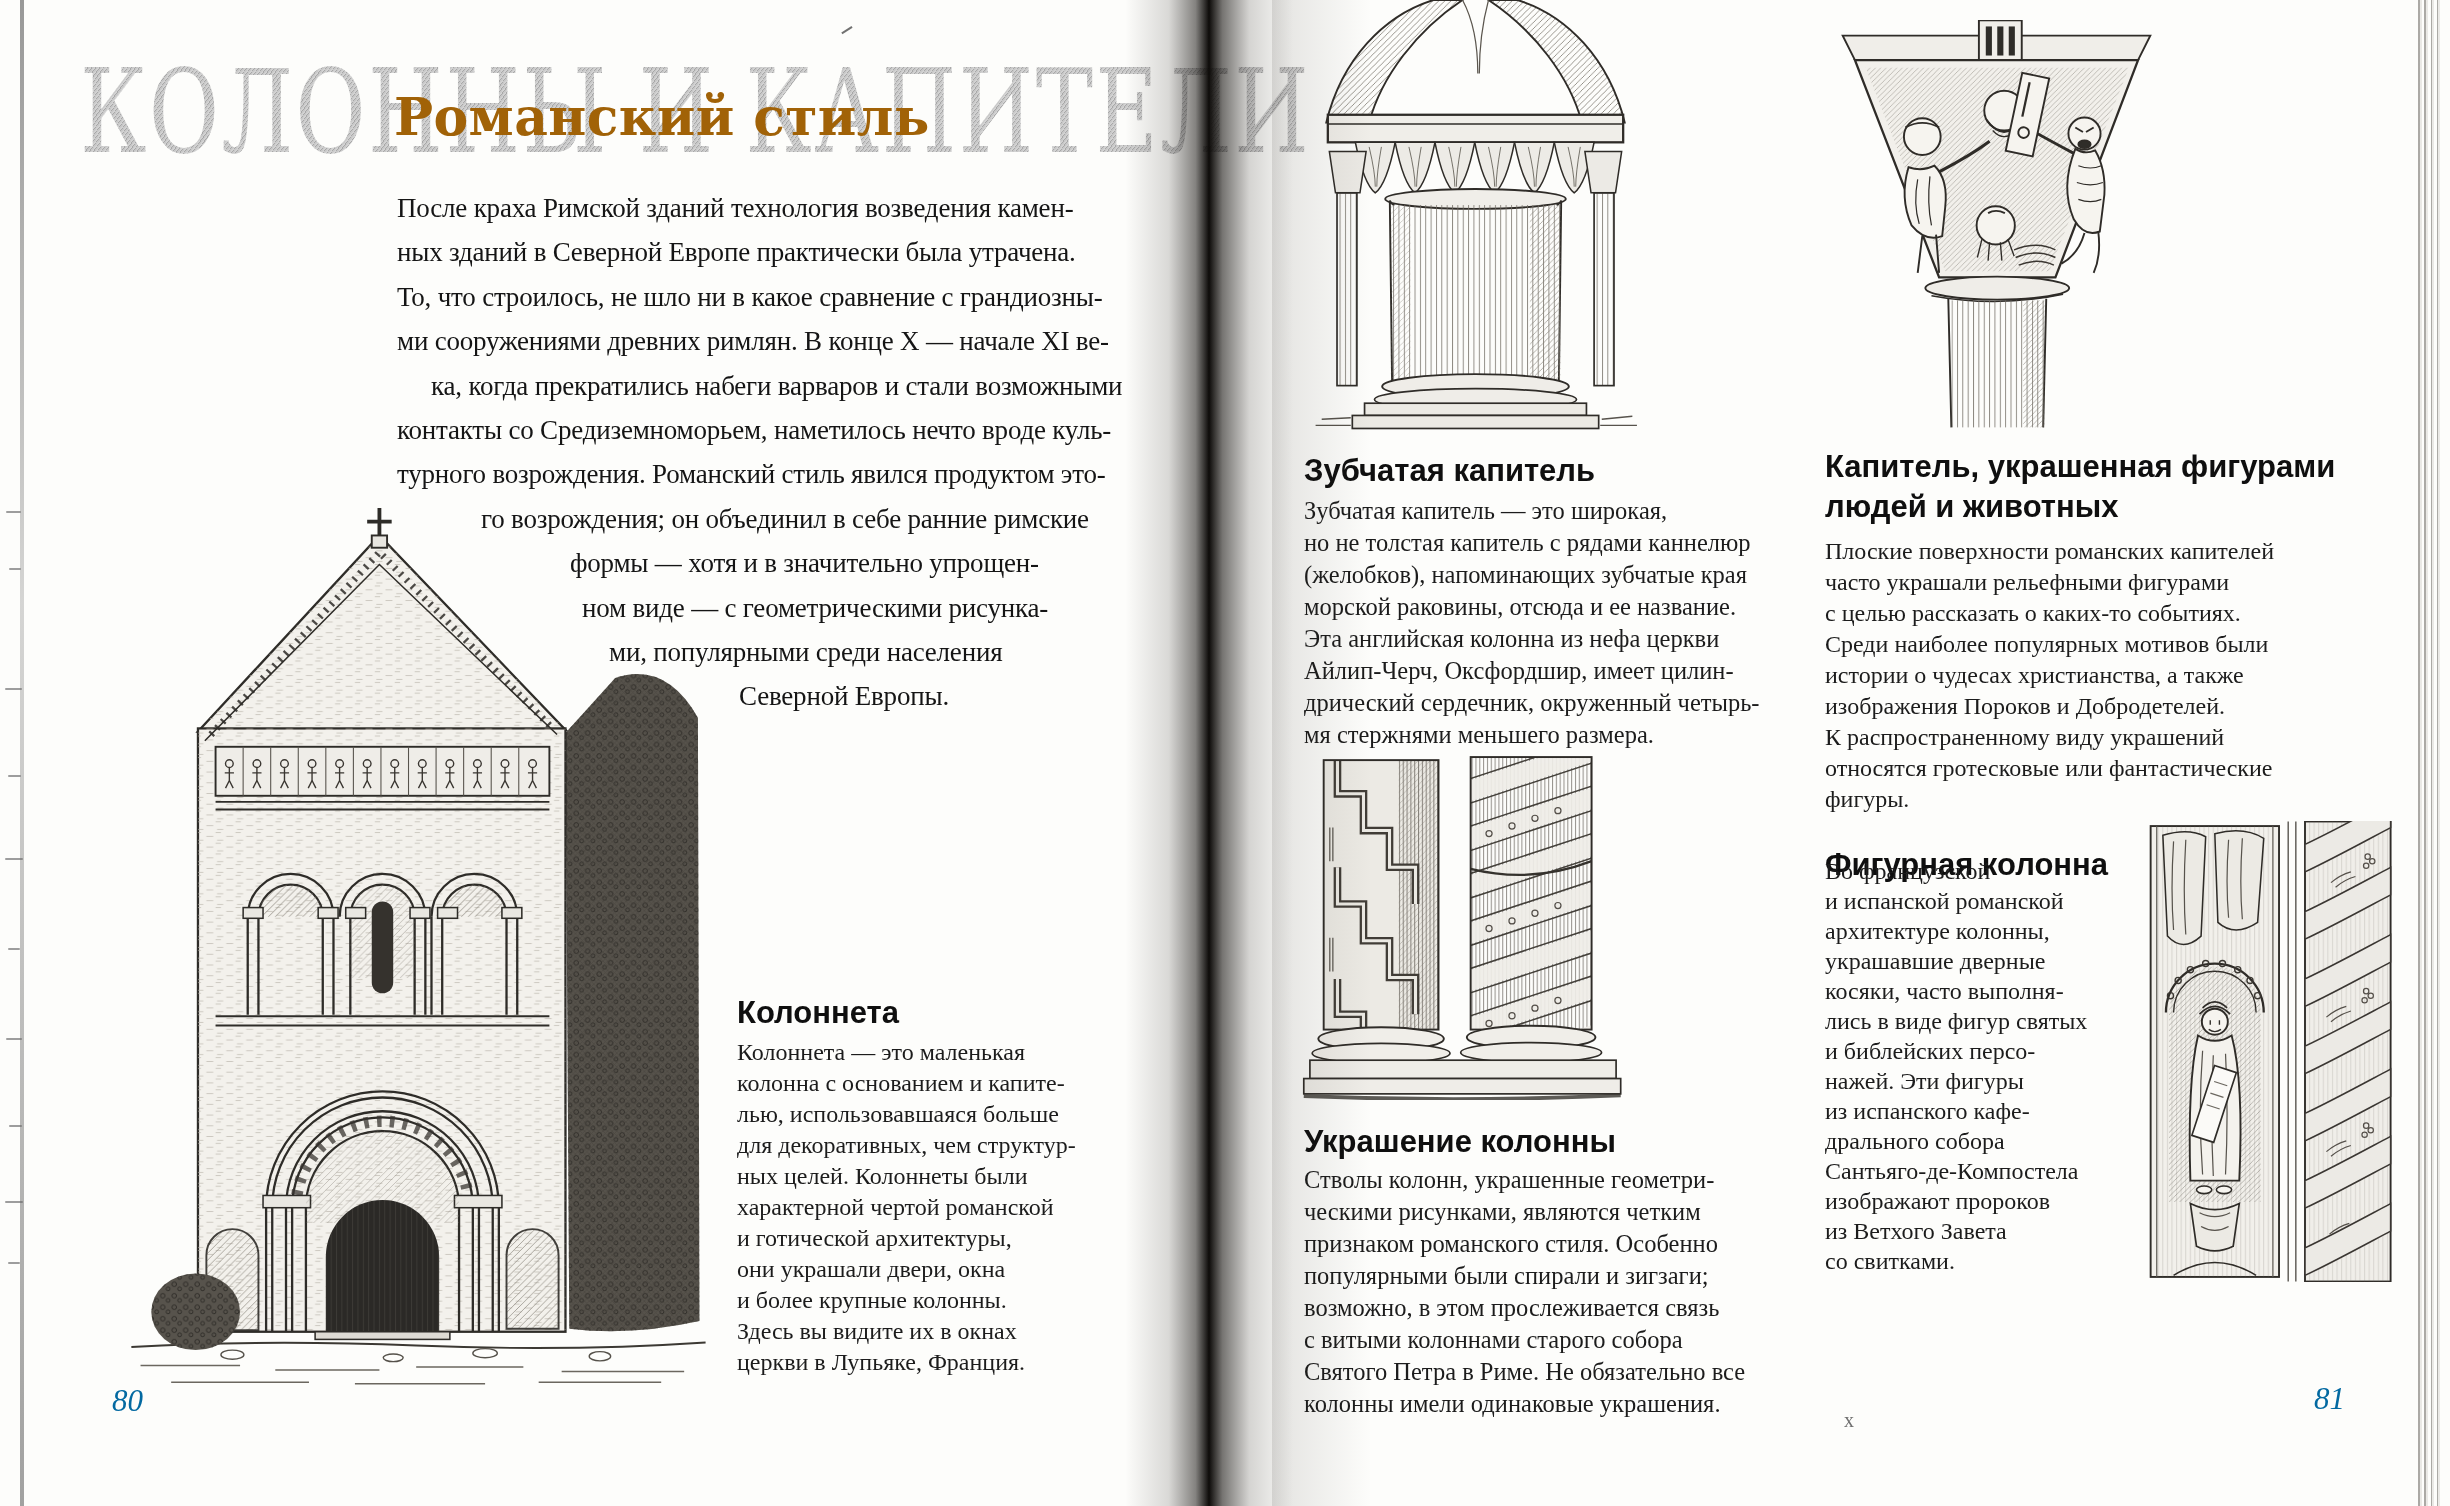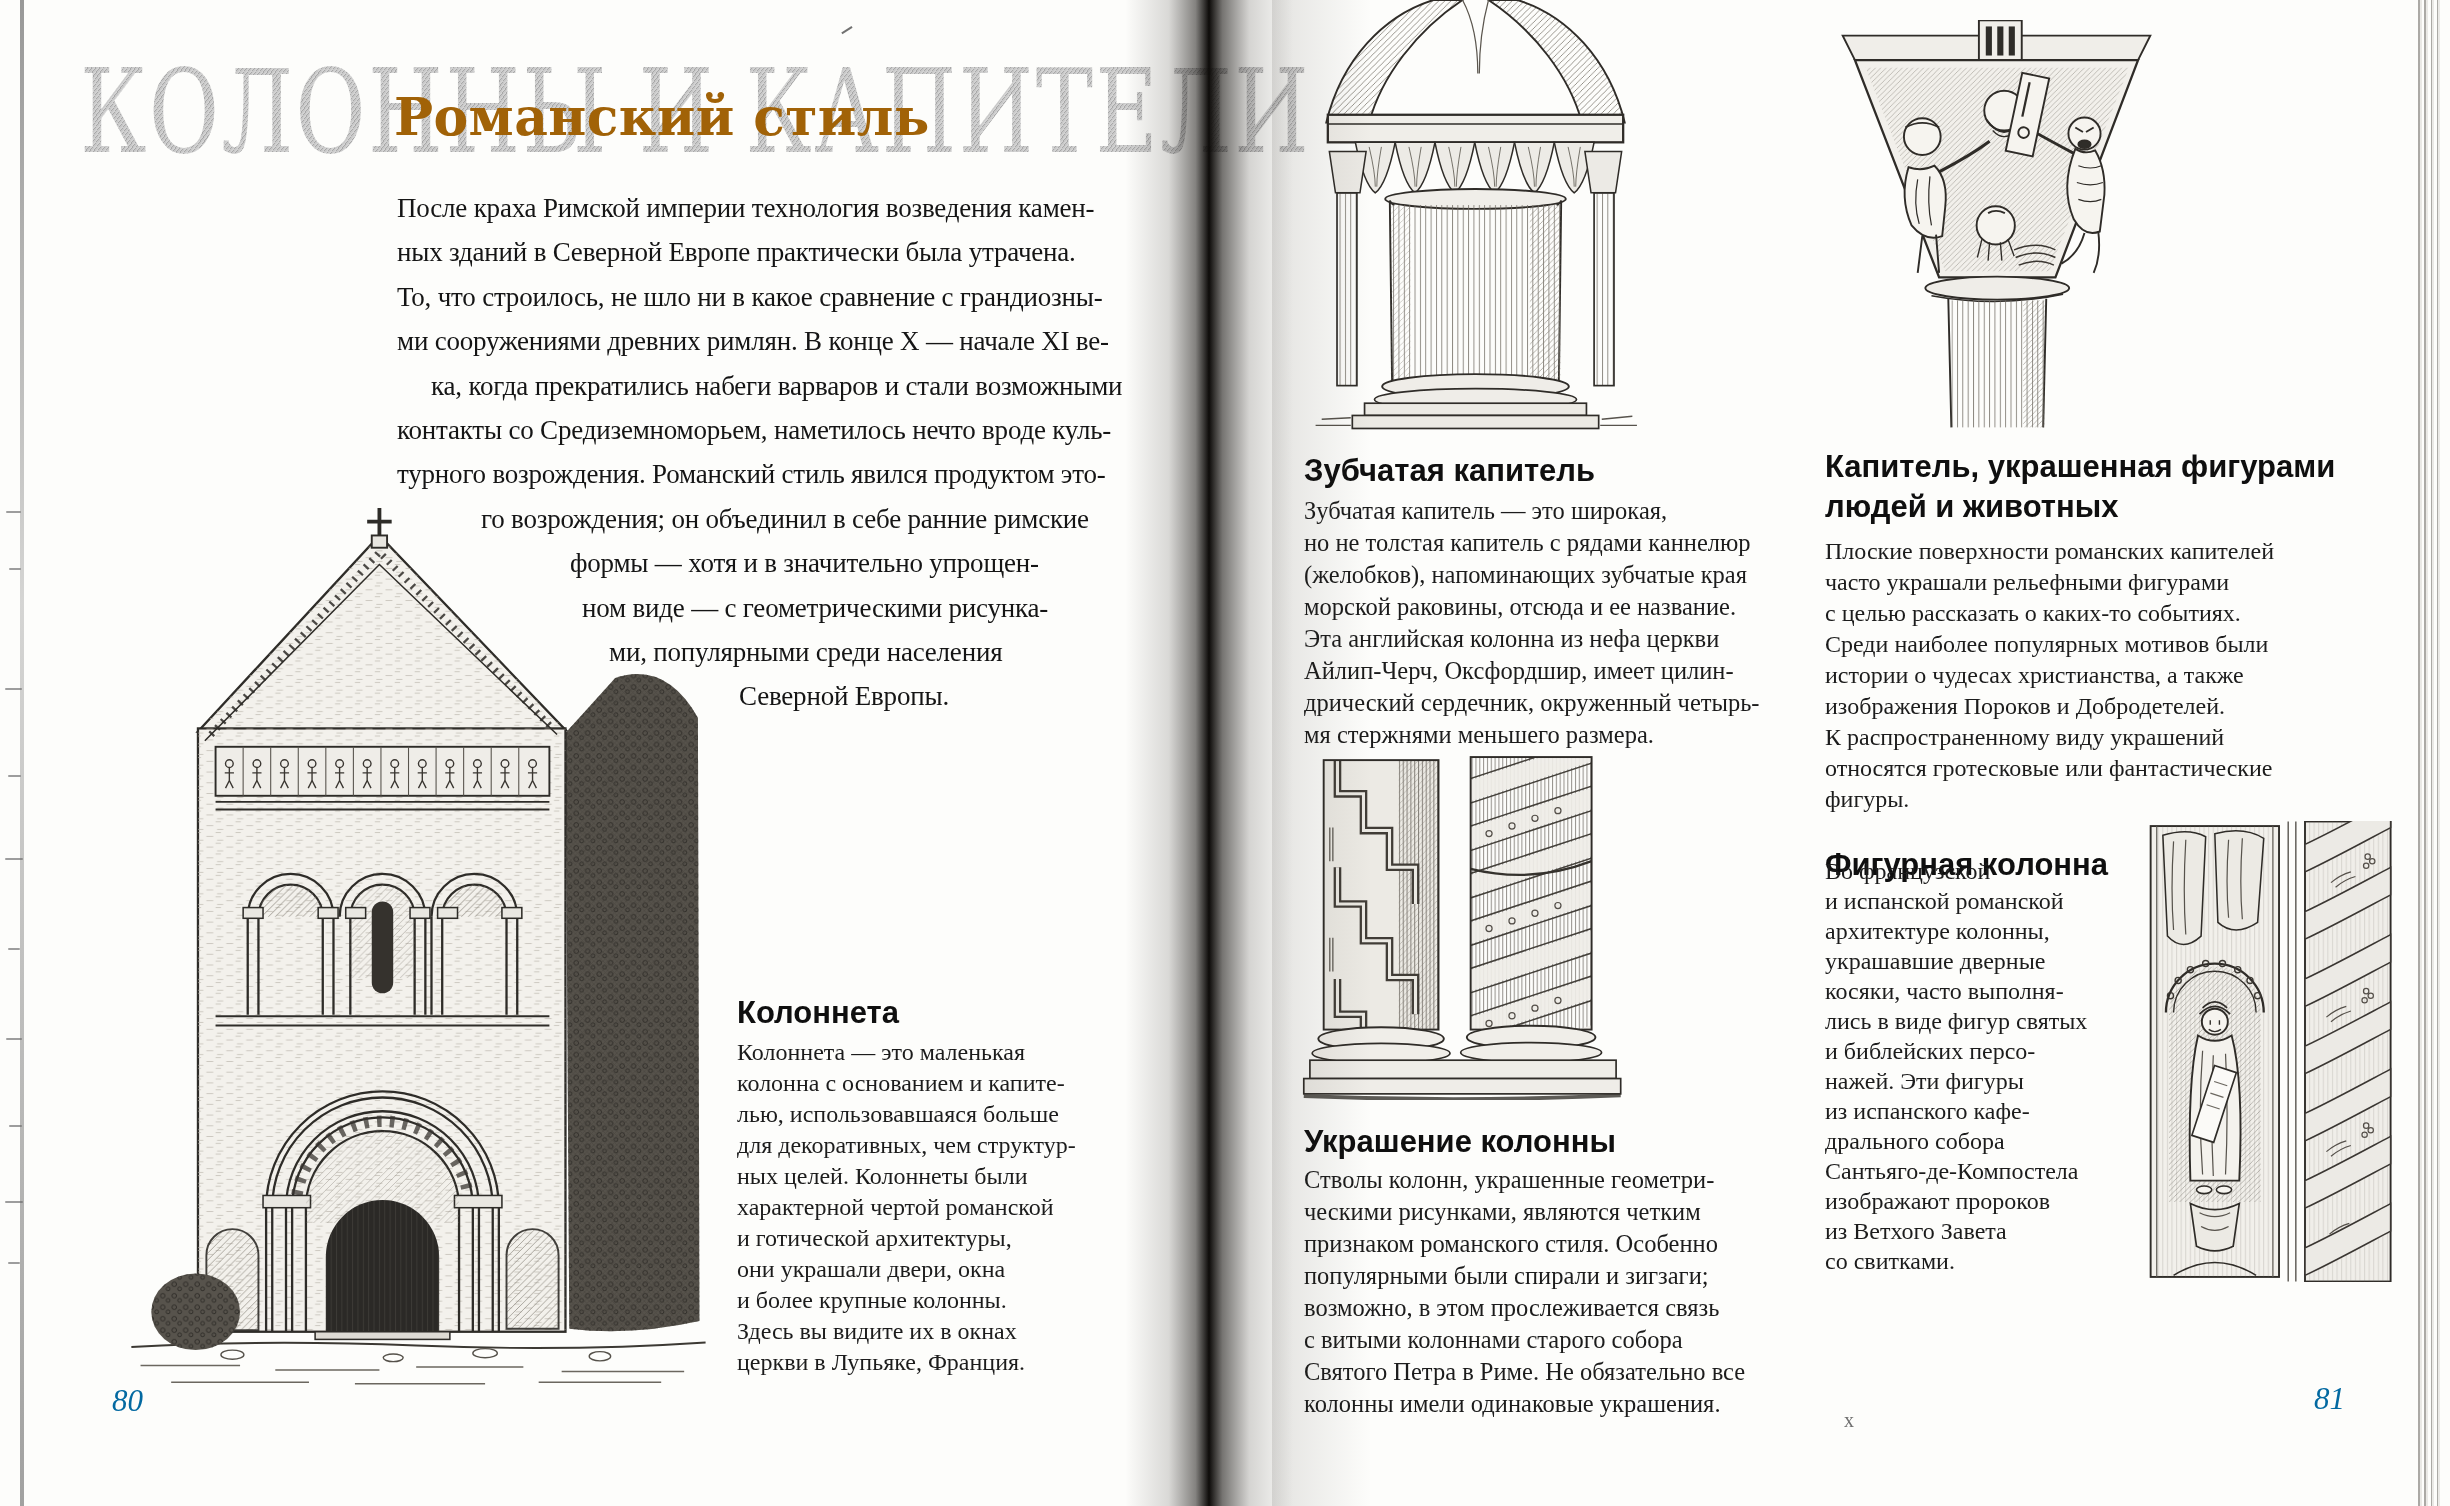--- a/index.html
+++ b/index.html
@@ -77,21 +77,21 @@
 
 <div id="canvas">
 
   <div class="abs" style="left:0;top:0;width:1171px;height:1507px;">
 
     <div class="abs watermark" style="left:80px;top:54px;">КОЛОННЫ И КАПИТЕЛИ</div>
 
     <div class="abs chapter-title" style="left:394px;top:86px;">Романский стиль</div>
 
     <div>
-      <div class="intro-line" style="left:397px;top:193px;">После краха Римской империи технология возведения камен-</div>
+      <div class="intro-line" style="left:397px;top:193px;">После краха Римской зданий технология возведения камен-</div>
       <div class="intro-line" style="left:397px;top:237px;">ных зданий в Северной Европе практически была утрачена.</div>
       <div class="intro-line" style="left:397px;top:282px;">То, что строилось, не шло ни в какое сравнение с грандиозны-</div>
       <div class="intro-line" style="left:397px;top:326px;">ми сооружениями древних римлян. В конце X — начале XI ве-</div>
       <div class="intro-line" style="left:397px;top:371px;margin-left:34px;">ка, когда прекратились набеги варваров и стали возможными</div>
       <div class="intro-line" style="left:397px;top:415px;">контакты со Средиземноморьем, наметилось нечто вроде куль-</div>
       <div class="intro-line" style="left:397px;top:459px;">турного возрождения. Романский стиль явился продуктом это-</div>
       <div class="intro-line" style="left:481px;top:504px;">го возрождения; он объединил в себе ранние римские</div>
       <div class="intro-line" style="left:570px;top:548px;">формы — хотя и в значительно упрощен-</div>
       <div class="intro-line" style="left:582px;top:593px;">ном виде — с геометрическими рисунка-</div>
       <div class="intro-line" style="left:609px;top:637px;">ми, популярными среди населения</div>

